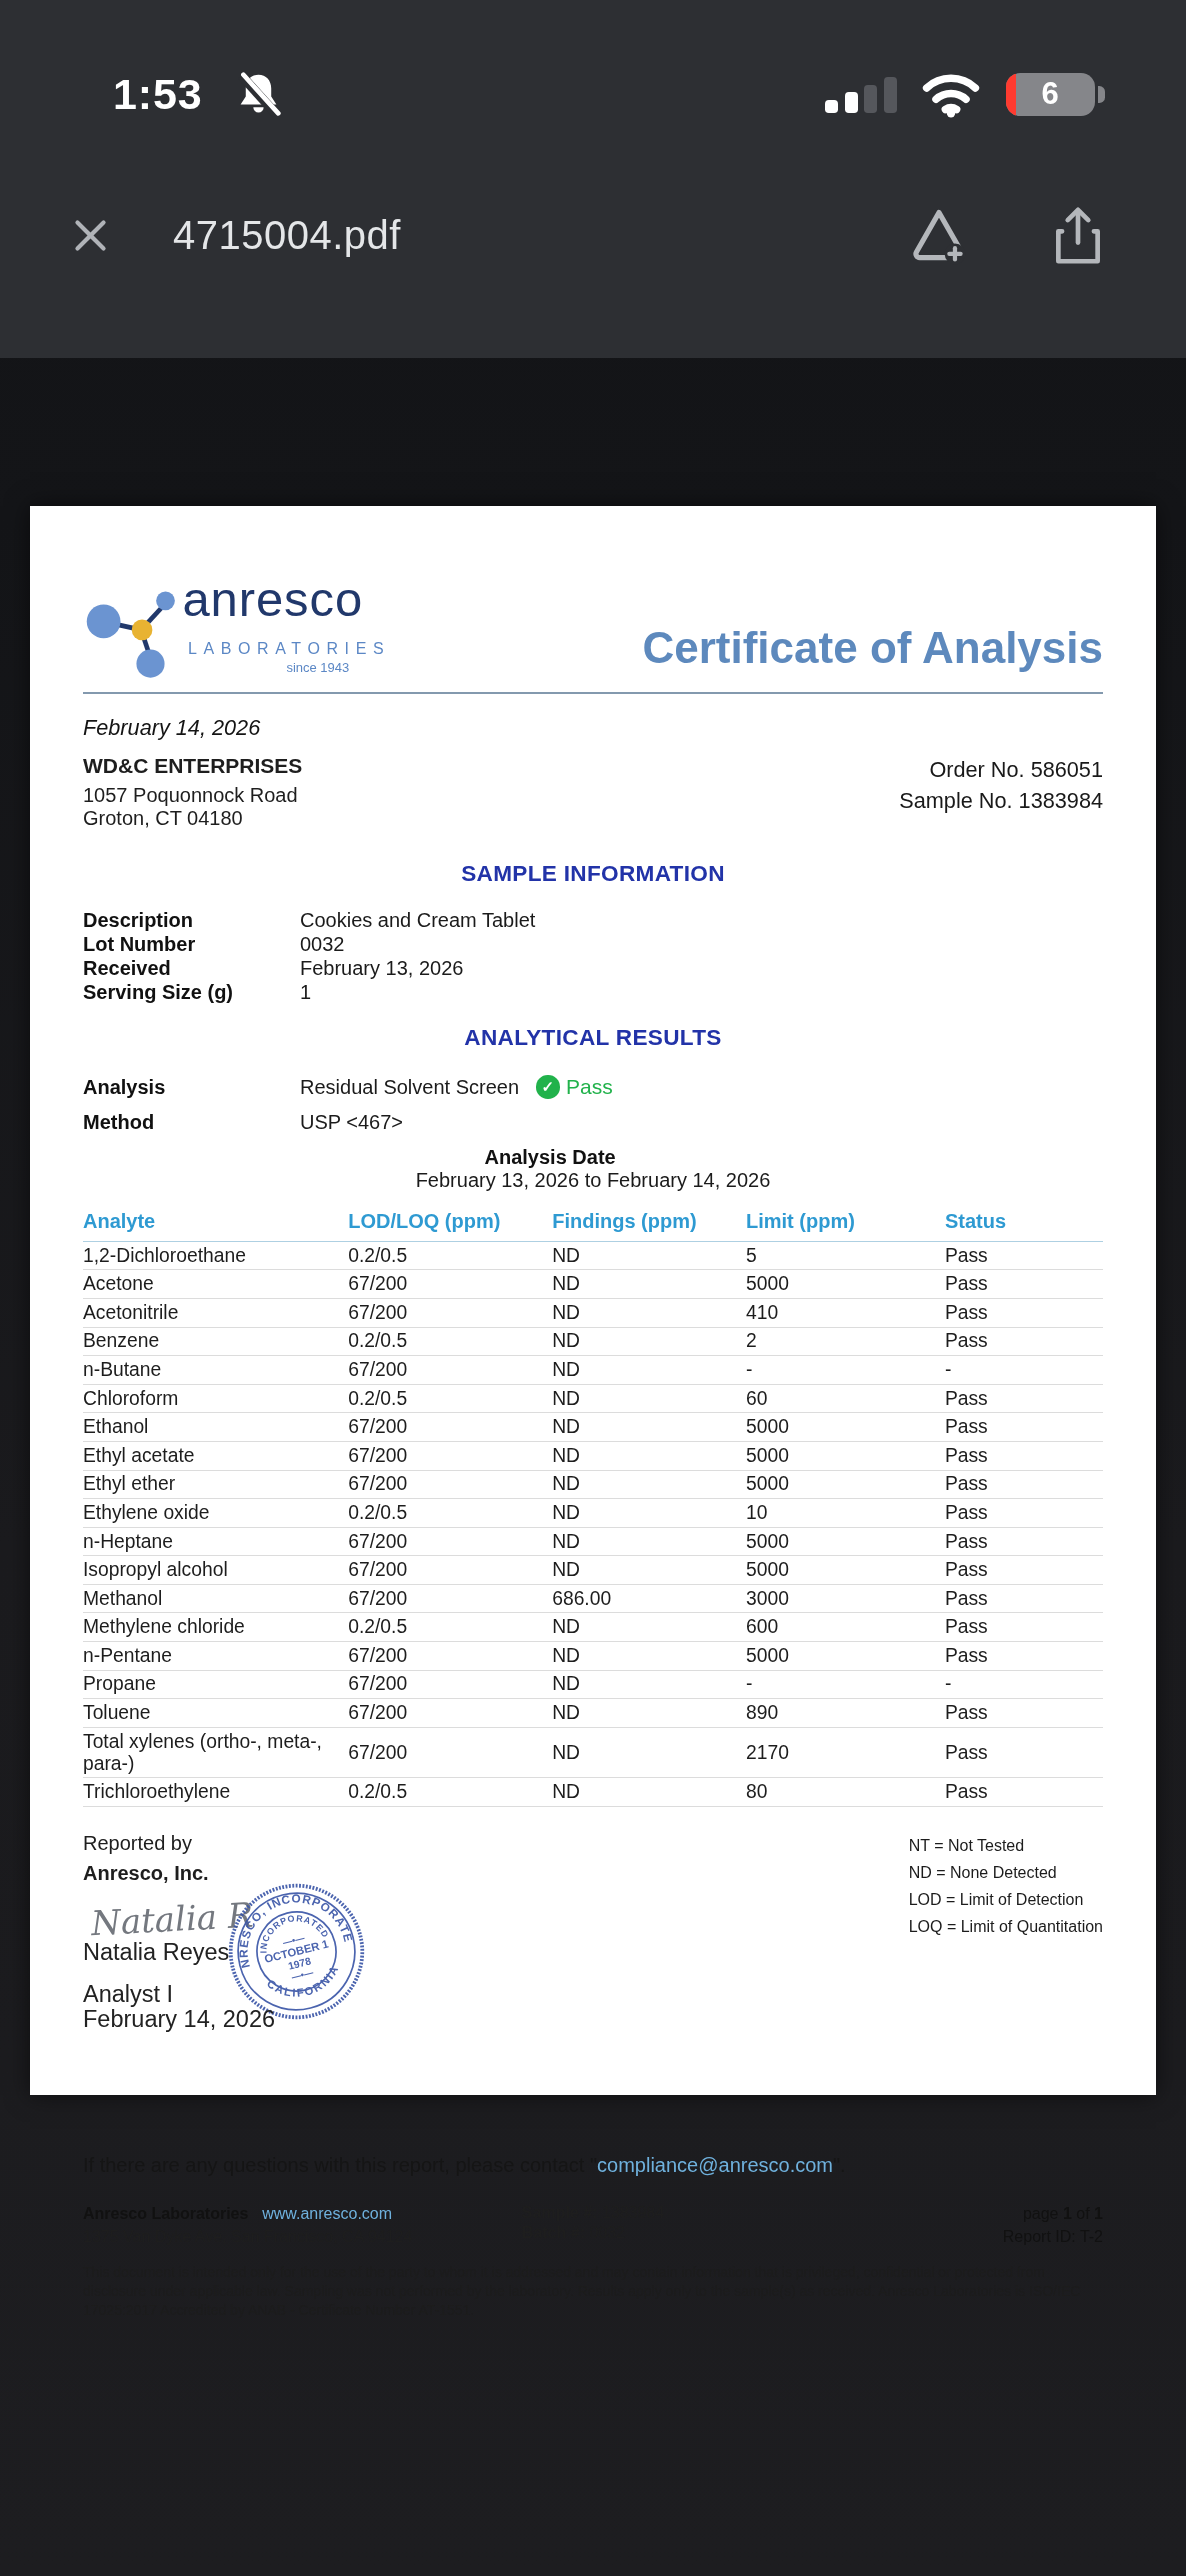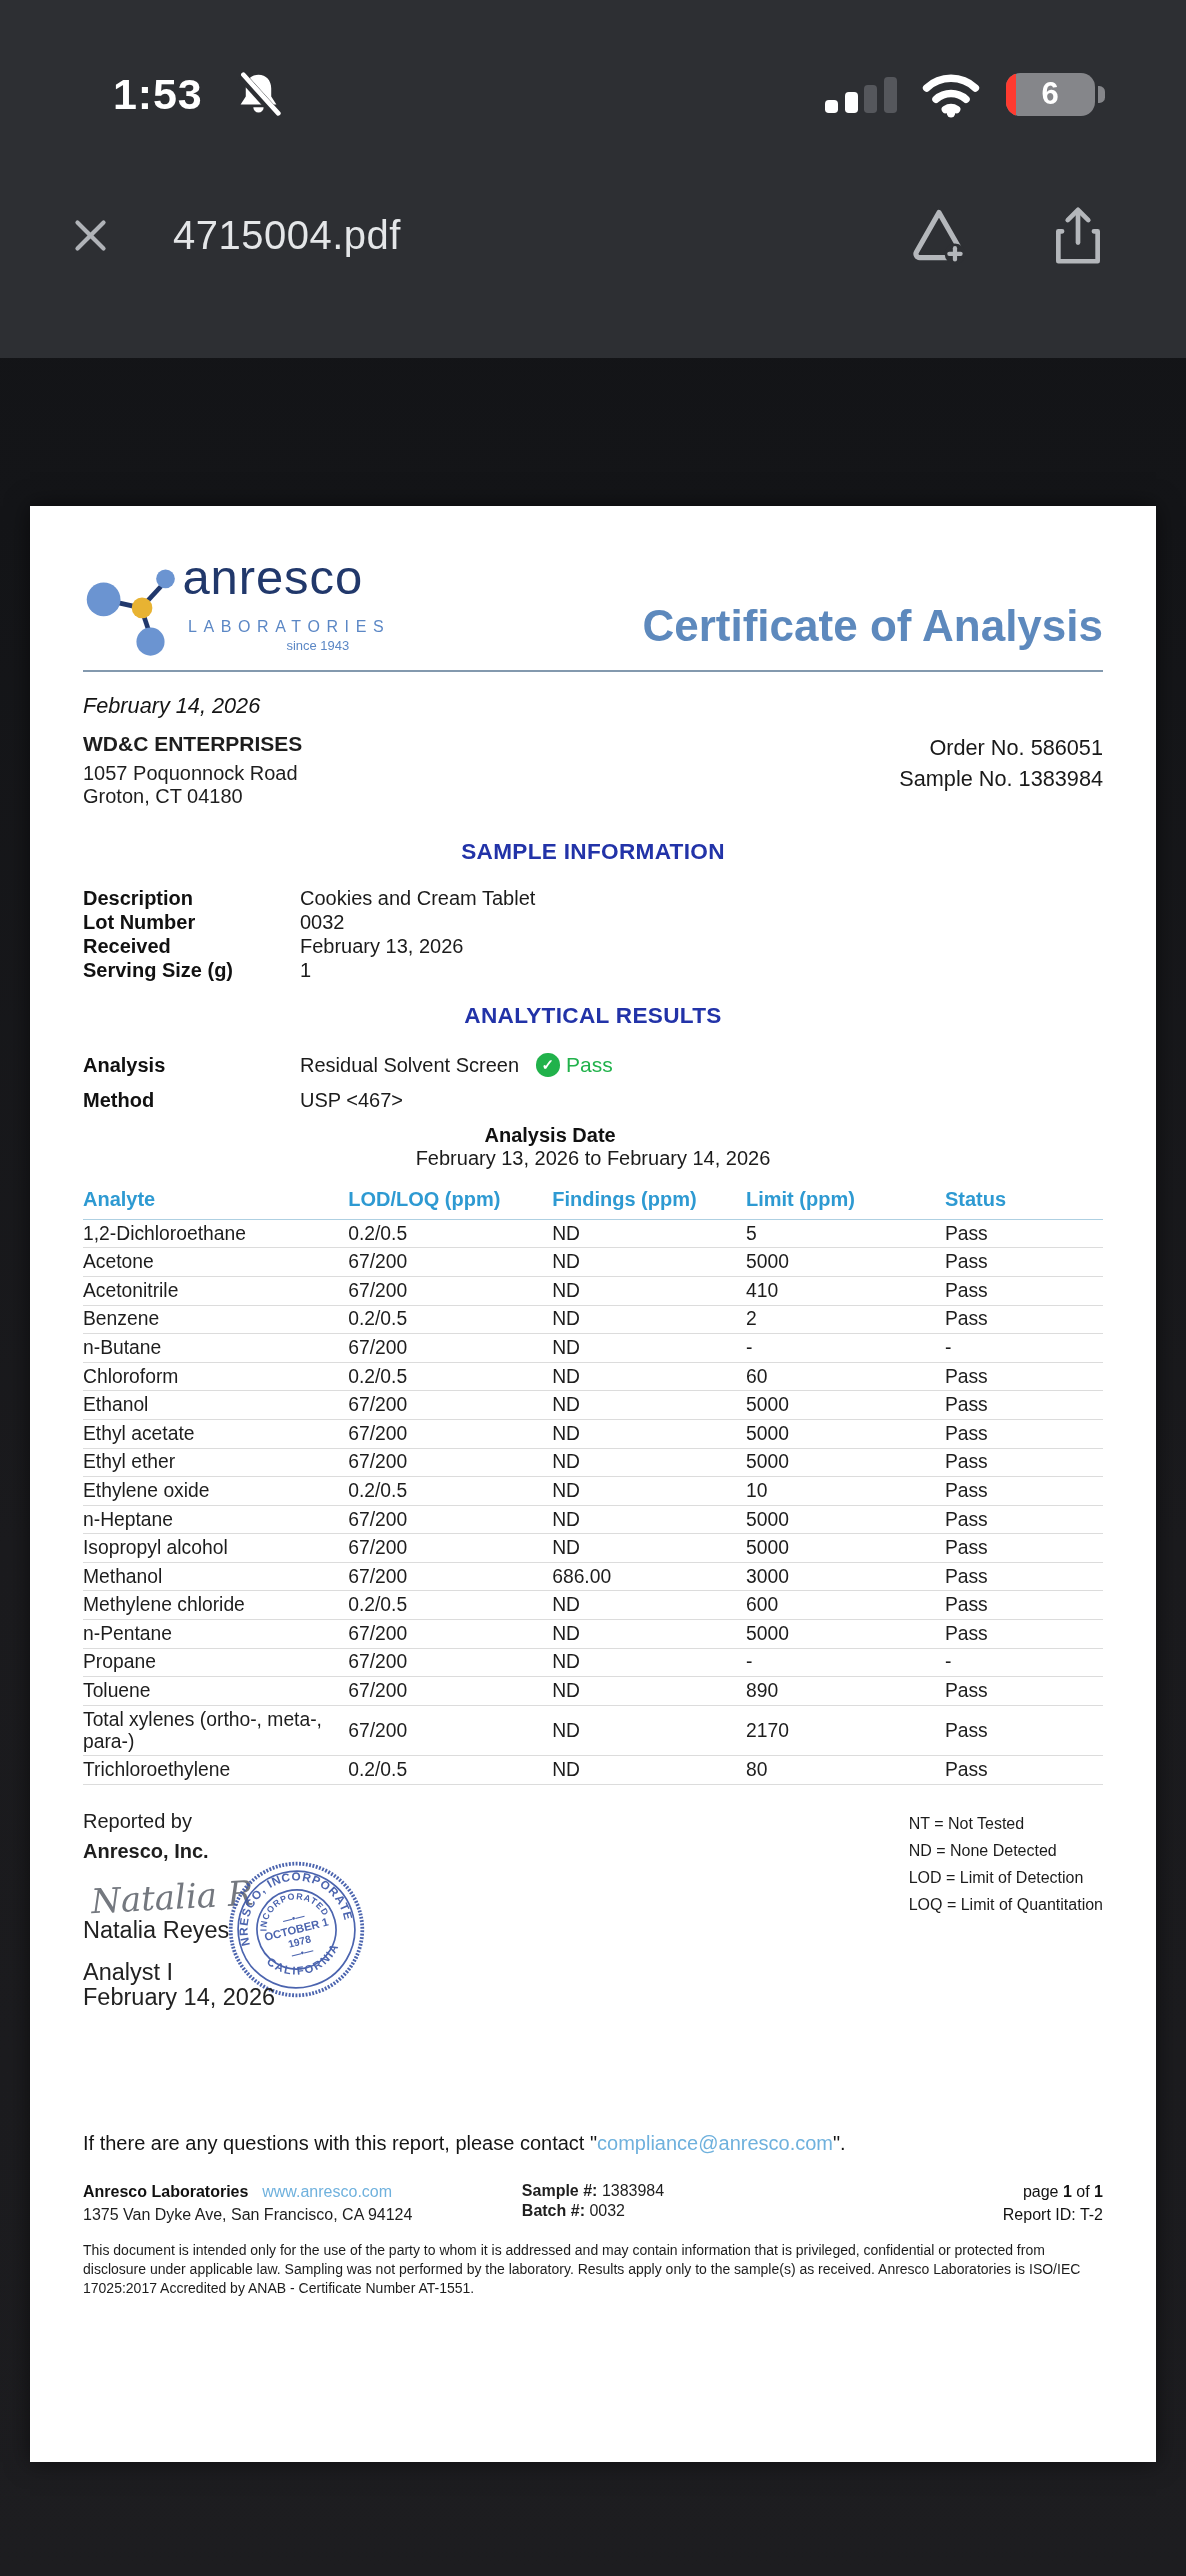--- a/index.html
+++ b/index.html
@@ -27,22 +27,22 @@
   .battery-num{position:relative;color:#fff;font-size:31px;font-weight:bold;}
   .battery-tip{width:7.5px;height:17px;background:#85868a;border-radius:0 5.6px 5.6px 0;margin-left:2.8px;}
   
   .pdf-toolbar{height:151px;display:flex;align-items:center;padding:0 60px;box-sizing:border-box;gap:0;}
   .tb-close{width:60px;height:60px;display:flex;align-items:center;justify-content:center;cursor:pointer;}
   .tb-title{color:#e4e6e8;font-size:40px;margin-left:53px;flex:1;letter-spacing:0.5px;}
   .tb-icons{display:flex;align-items:center;gap:77px;margin-right:17px;}
   .tb-icon{width:62px;height:62px;display:flex;align-items:center;justify-content:center;cursor:pointer;}
   
   .document{
-    position:absolute;left:30px;top:506px;width:1126px;height:1956px;background:#ffffff;
-    box-sizing:border-box;padding:49px 53px 0 53px;color:#1e1e1e;
+    position:absolute;left:30px;top:506px;width:1126px;height:1589px;background:#ffffff;
+    box-sizing:border-box;padding:71px 53px 0 53px;color:#1e1e1e;
     box-shadow:0 0 22.6px rgba(0,0,0,.55);
   }
   .doc-header{display:flex;justify-content:space-between;align-items:flex-end;}
   .logo{display:flex;align-items:flex-start;}
   .logo-text{margin-left:-5.6px;}
   .logo-word{font-size:49px;color:var(--logo-navy,#21386b);letter-spacing:0.9px;line-height:45px;font-weight:500;}
   .logo-sub{font-size:16px;color:#5b87c5;letter-spacing:6.6px;margin-top:18px;margin-left:5.6px;}
   .logo-since{font-size:13px;color:#5b87c5;margin-left:104px;margin-top:1.9px;}
   .cert-title{font-size:44px;font-weight:bold;color:var(--cert-title-blue,#5d89bd);padding-bottom:5.6px;}
   .doc-hr{border:none;border-top:2.8px solid #8399ae;margin:13px 0 0 0;}

